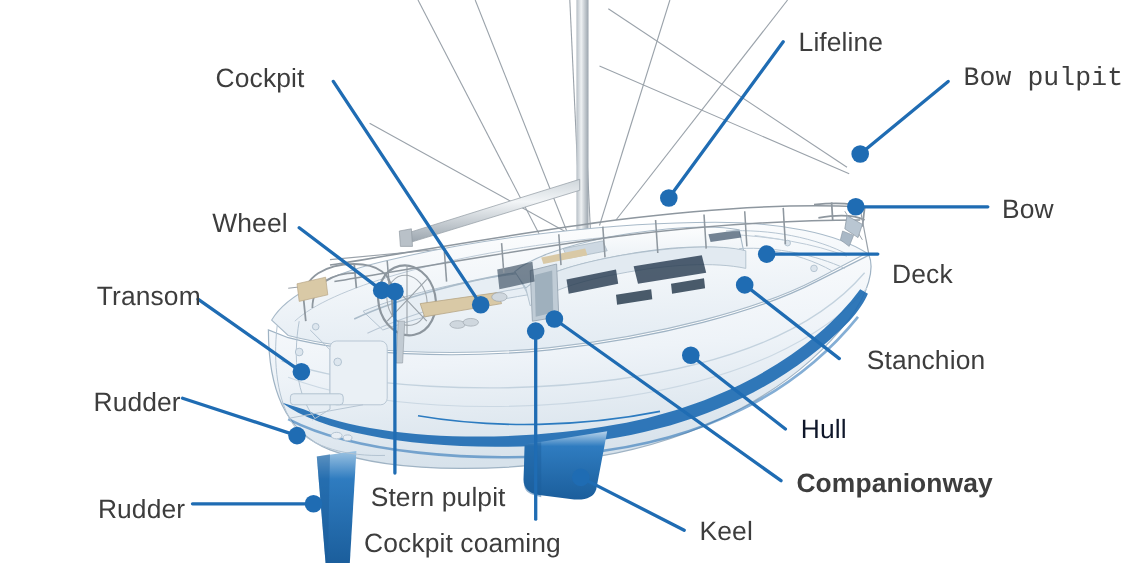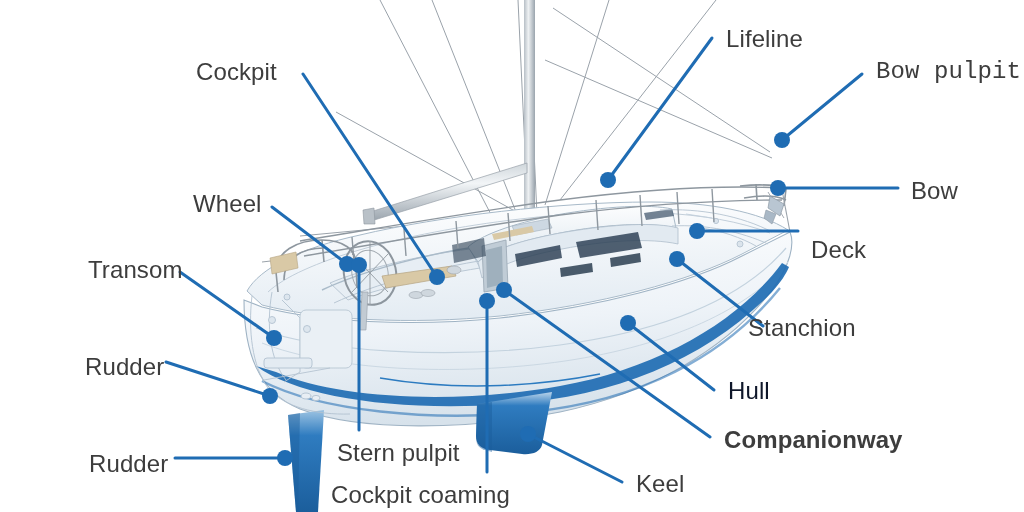--- a/index.html
+++ b/index.html
@@ -280,21 +280,21 @@
   </svg>
 
   <div id="labels">
       <div class="lbl" style="left: 196px; top: 60px; color: rgb(61, 61, 61);">Cockpit</div>
       <div class="lbl" style="left: 726px; top: 27px; color: rgb(61, 61, 61);">Lifeline</div>
       <div class="lbl" style="left: 876px; top: 60px; color: rgb(61, 61, 61); font-family: Liberation Mono, monospace;">Bow pulpit</div>
       <div class="lbl" style="left: 911px; top: 179px; color: rgb(61, 61, 61); text-align: right;">Bow</div>
       <div class="lbl" style="left: 811px; top: 222px; color: rgb(61, 61, 61); margin-top: 16px;">Deck</div>
       <div class="lbl" style="left: 193px; top: 192px; color: rgb(61, 61, 61);">Wheel</div>
       <div class="lbl" style="left: 88px; top: 258px; color: rgb(61, 61, 61);">Transom</div>
-      <div class="lbl" style="left: 748px; top: 316px; color: rgb(61, 61, 61);">Stanchion</div>
+      <div class="lbl" style="left: 788px; top: 316px; color: rgb(61, 61, 61);">Stanchion</div>
       <div class="lbl" style="left: 85px; top: 355px; color: rgb(61, 61, 61);">Rudder</div>
       <div class="lbl" style="left: 728px; top: 379px; color: #0f172a;">Hull</div>
       <div class="lbl" style="left: 724px; top: 428px; color: rgb(61, 61, 61); font-weight: bold;">Companionway</div>
       <div class="lbl" style="left: 89px; top: 452px; color: rgb(61, 61, 61);">Rudder</div>
       <div class="lbl" style="left: 337px; top: 441px; color: rgb(61, 61, 61);">Stern pulpit</div>
       <div class="lbl" style="left: 331px; top: 483px; color: rgb(61, 61, 61);">Cockpit coaming</div>
       <div class="lbl" style="left: 636px; top: 472px; color: rgb(61, 61, 61);">Keel</div>
     </div>
 
 </div>

